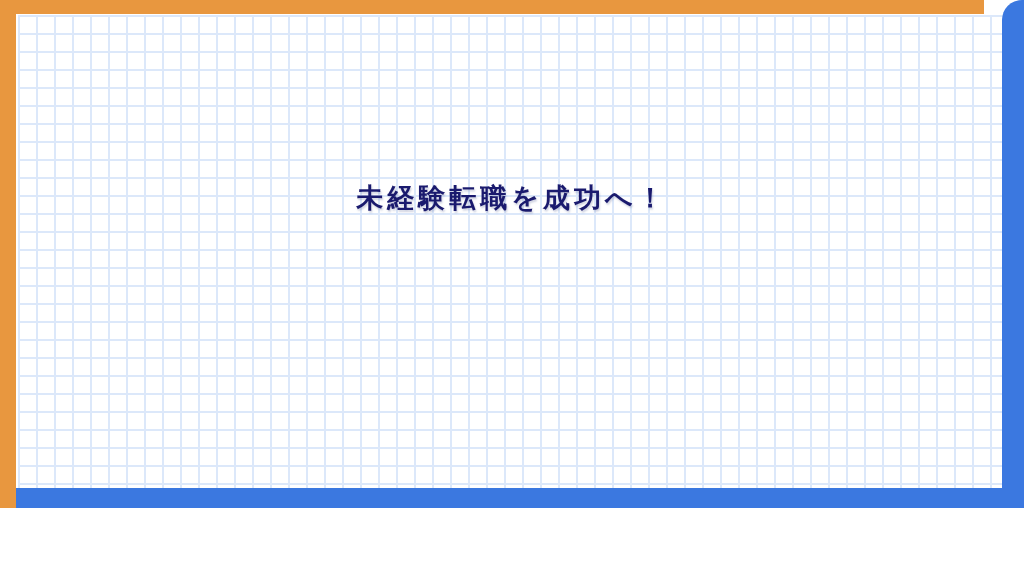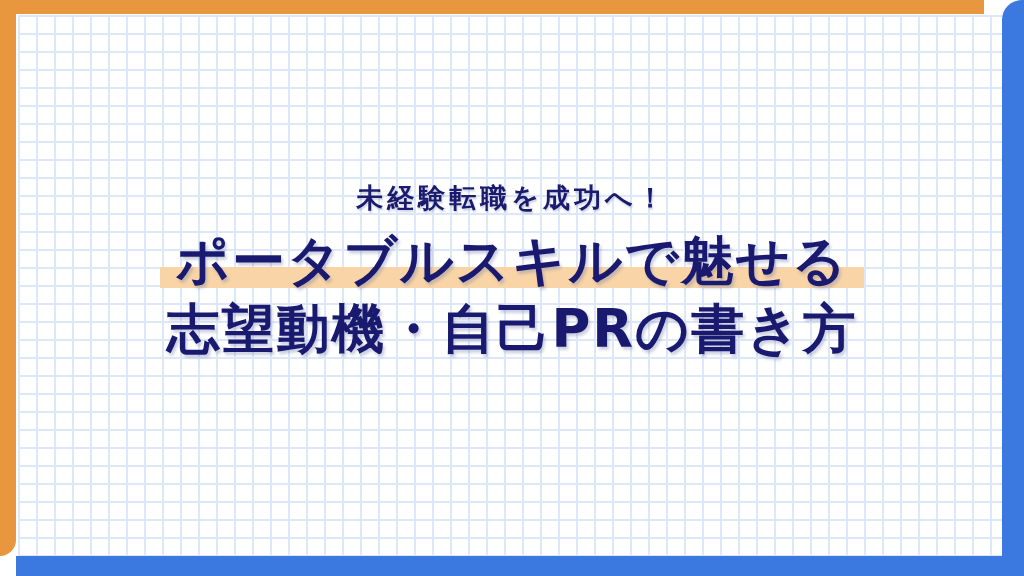--- a/index.html
+++ b/index.html
@@ -4,21 +4,21 @@
 <style>
   html, body {
     margin: 0;
     padding: 0;
     background: #ffffff;
   }
 
   #slide {
     position: relative;
     width: 1024px;
-    height: 576px;
+    height: 508px;
     overflow: hidden;
     background: #ffffff;
     font-family: "DejaVu Sans", "Liberation Sans", sans-serif;
   }
 
   
   .grid-surface {
     position: absolute;
     left: 18px;
     top: 15px;
@@ -134,24 +134,15 @@
 
   <div class="band-orange-top"></div>
   <div class="band-orange-left"></div>
   <div class="band-blue-bottom"></div>
   <div class="band-blue-right"></div>
 
   <div class="content">
 
     <div class="subtitle">未経験転職を成功へ！</div>
 
-    <div class="headline">
-      <span class="headline-line has-mark">
-        <span class="mark-bar"></span>
-        <span class="mark-text">ポータブルスキルで魅せる</span>
-      </span>
-      <span class="headline-line">
-        <span>志望動機・自己PRの書き方</span>
-      </span>
-    </div>
 
   </div>
 </div>
 
 </body></html>

